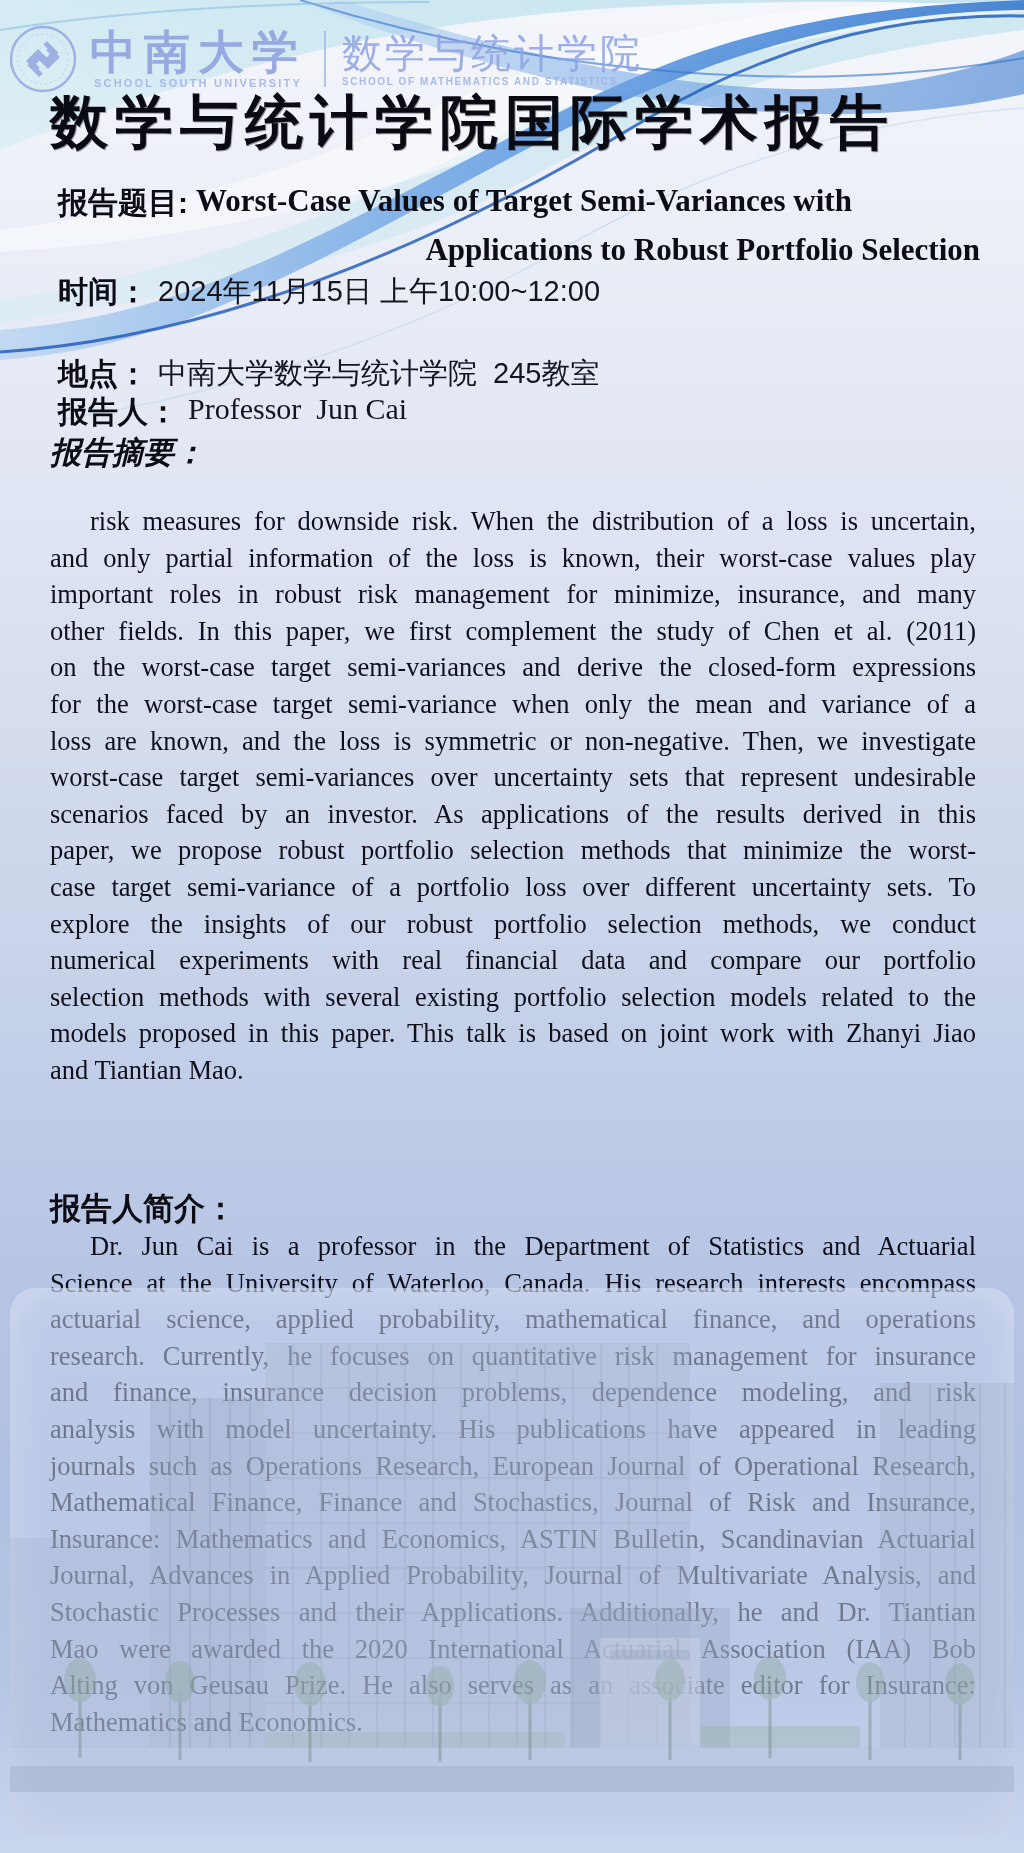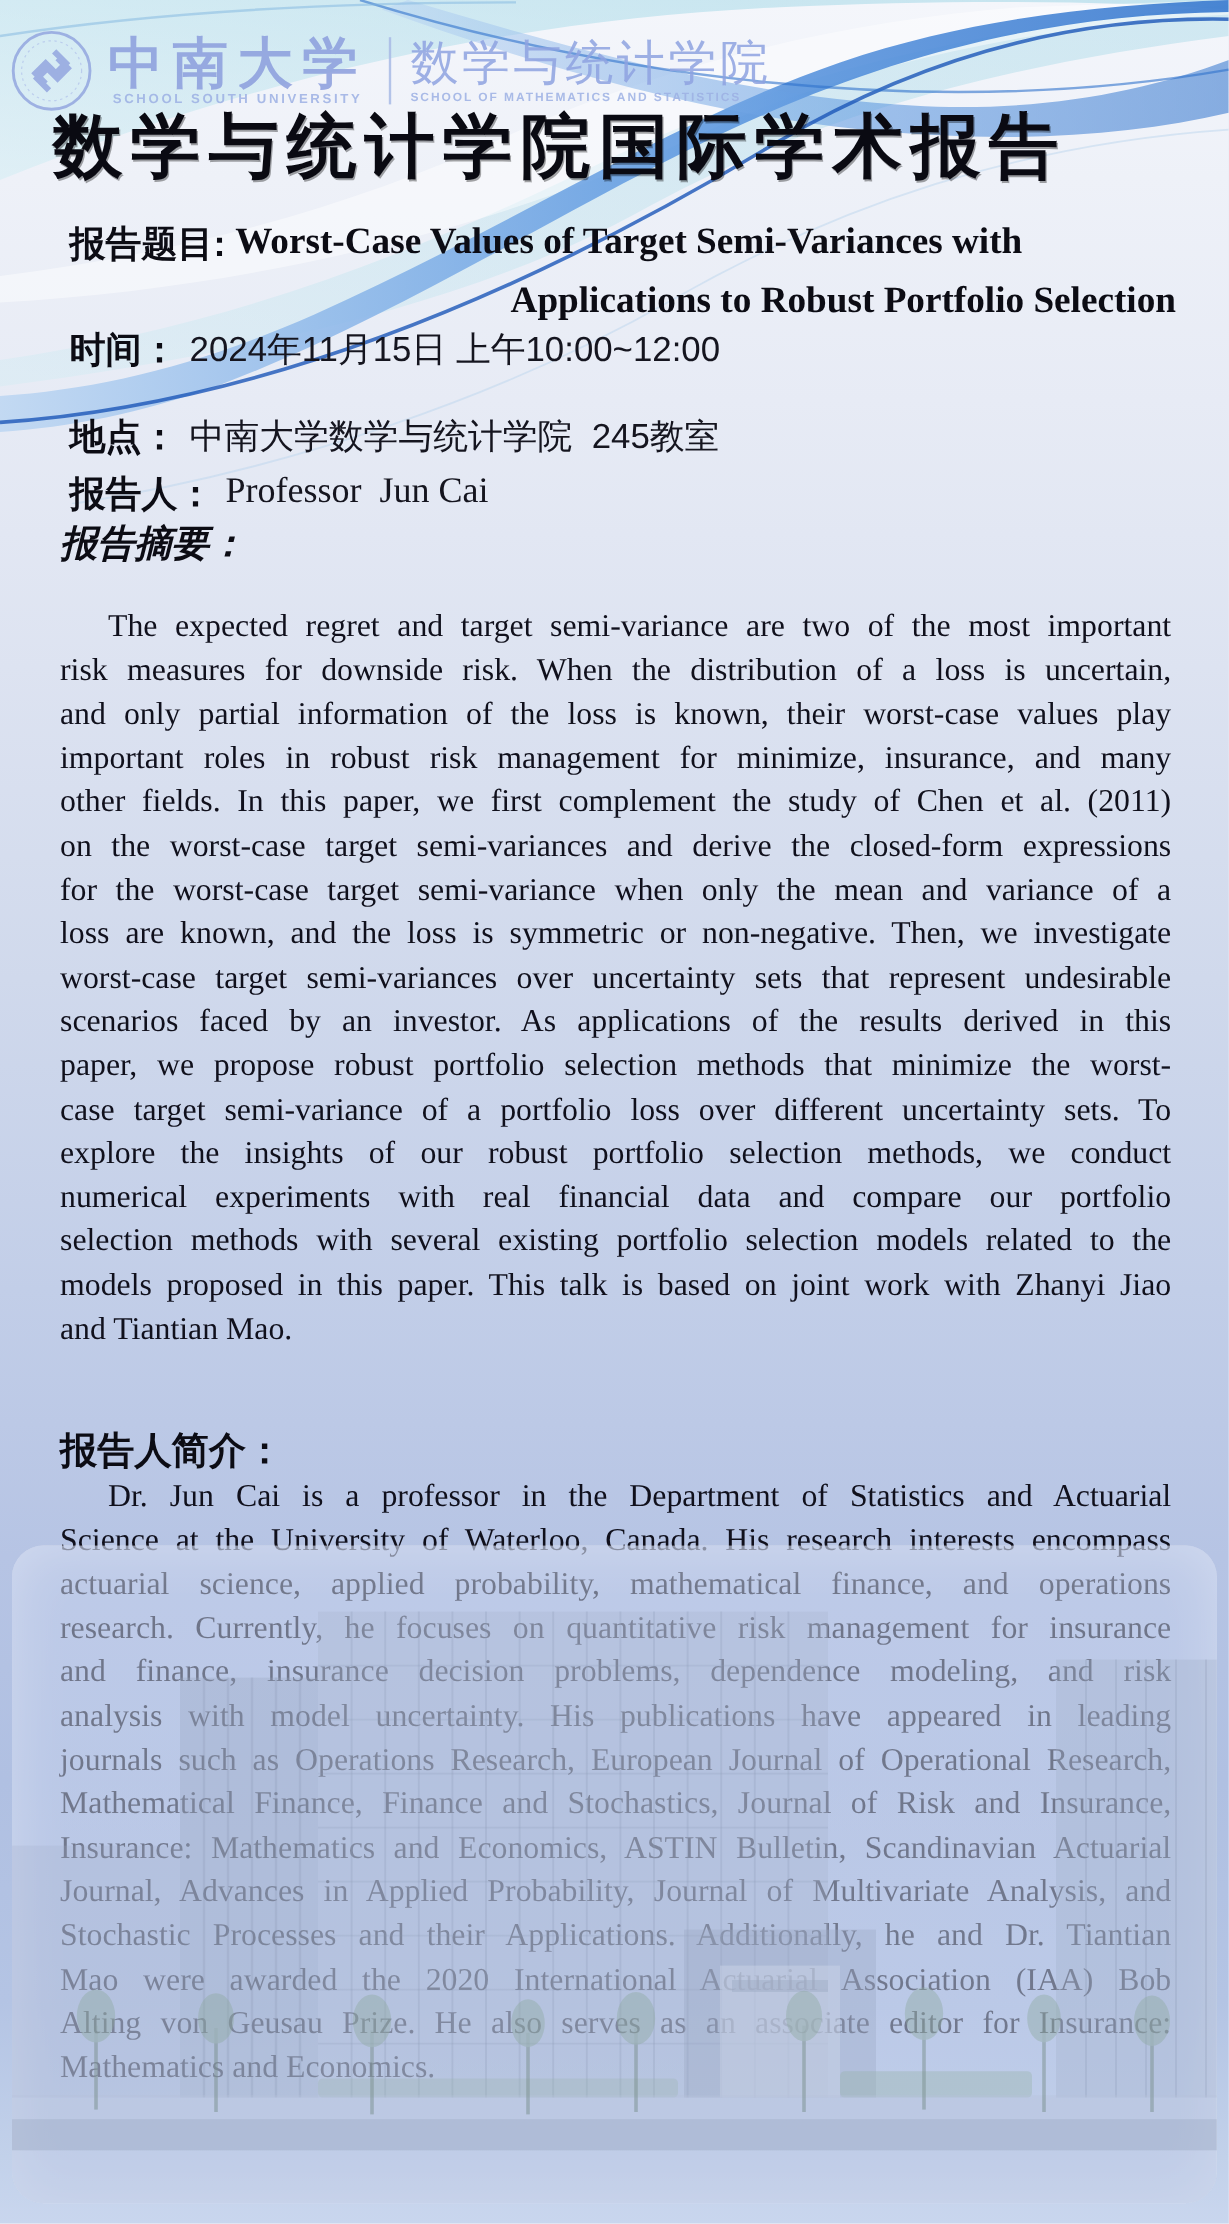--- a/index.html
+++ b/index.html
@@ -23,33 +23,32 @@
   .uni-cn{font-family:"DejaVu Serif",serif;font-weight:bold;font-size:46px;line-height:46px;
           color:#8c9edd;letter-spacing:8px;}
   .uni-en{font-size:11px;font-weight:bold;color:#9db1e4;letter-spacing:2.2px;margin-top:2px;}
   .logo-divider{width:2px;height:56px;background:#a9bbe6;margin:0 16px 0 18px;flex:none;}
   .school-block{text-align:left;}
   .school-cn{font-size:40px;line-height:42px;color:#8fa3e1;letter-spacing:3px;}
   .school-en{font-size:10px;font-weight:bold;color:#9db1e4;letter-spacing:1.6px;margin-top:2px;}
   
   .main-title{
     position:absolute;top:84px;left:0;width:895px;
-    text-align:left;
+    text-align:right;
     font-family:"DejaVu Serif",serif;
     font-weight:bold;font-size:58px;letter-spacing:7px;
     color:#0a0a12;
     text-shadow:1px 1px 0 rgba(0,0,0,.35);
-    padding-left:44px;
   }
   
   .info{position:absolute;left:58px;right:44px;top:0;}
   .info-row{position:absolute;left:0;right:0;display:flex;align-items:flex-start;}
   .row-topic{top:183px;}
   .row-time{top:272px;}
-  .row-place{top:344px;}
+  .row-place{top:354px;}
   .row-speaker{top:392px;}
   .info-label{flex:none;font-weight:bold;font-size:30px;color:#0c0c14;white-space:pre;}
   .topic-col{flex:1;margin-left:8px;}
   .topic-line1{font-family:"Liberation Serif",serif;font-weight:bold;font-size:31px;
                color:#0c0c14;white-space:nowrap;}
   .topic-line2{font-family:"Liberation Serif",serif;font-weight:bold;font-size:31px;
                color:#0c0c14;text-align:right;margin-top:13px;}
   .info-value{font-size:29px;color:#15151f;margin-left:10px;white-space:pre-wrap;}
   .value-serif{font-family:"Liberation Serif",serif;font-size:30px;}
   
@@ -152,21 +151,20 @@
     </div>
 
     <div class="info-row row-speaker">
       <span class="info-label">报告人：</span>
       <span class="info-value value-serif">Professor  Jun Cai</span>
     </div>
   </div>
 
   <div class="section-heading h-abstract">报告摘要：</div>
   <div class="bodytext t-abstract">
-      <div class="line">The expected regret and target semi-variance are two of the most important</div>
       <div class="line">risk measures for downside risk. When the distribution of a loss is uncertain,</div>
       <div class="line">and only partial information of the loss is known, their worst-case values play</div>
       <div class="line">important roles in robust risk management for minimize, insurance, and many</div>
       <div class="line">other fields. In this paper, we first complement the study of Chen et al. (2011)</div>
       <div class="line">on the worst-case target semi-variances and derive the closed-form expressions</div>
       <div class="line">for the worst-case target semi-variance when only the mean and variance of a</div>
       <div class="line">loss are known, and the loss is symmetric or non-negative. Then, we investigate</div>
       <div class="line">worst-case target semi-variances over uncertainty sets that represent undesirable</div>
       <div class="line">scenarios faced by an investor. As applications of the results derived in this</div>
       <div class="line">paper, we propose robust portfolio selection methods that minimize the worst-</div>

